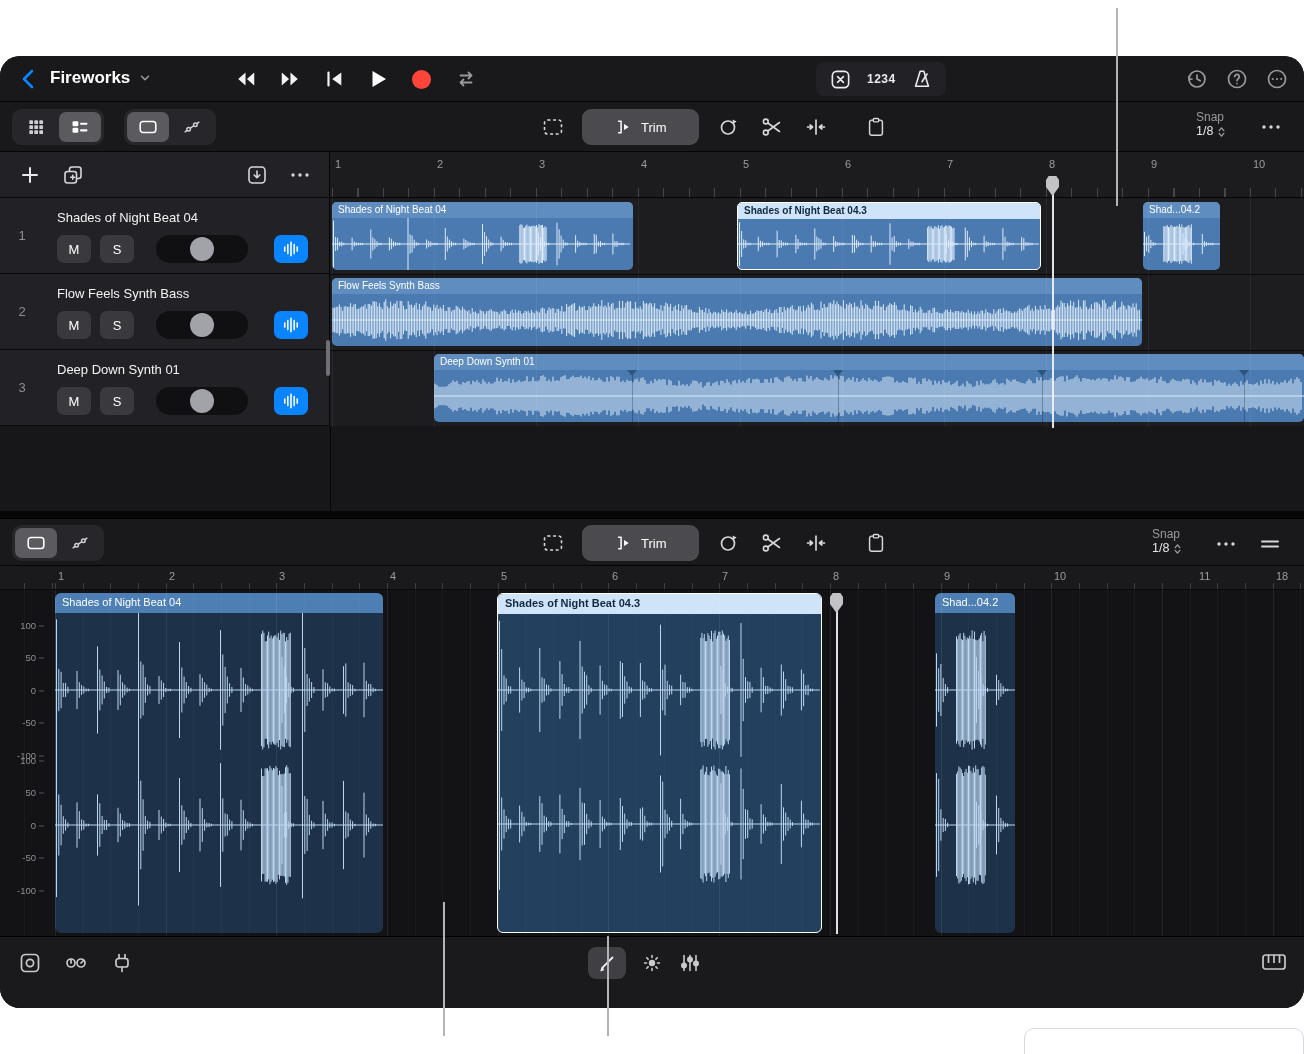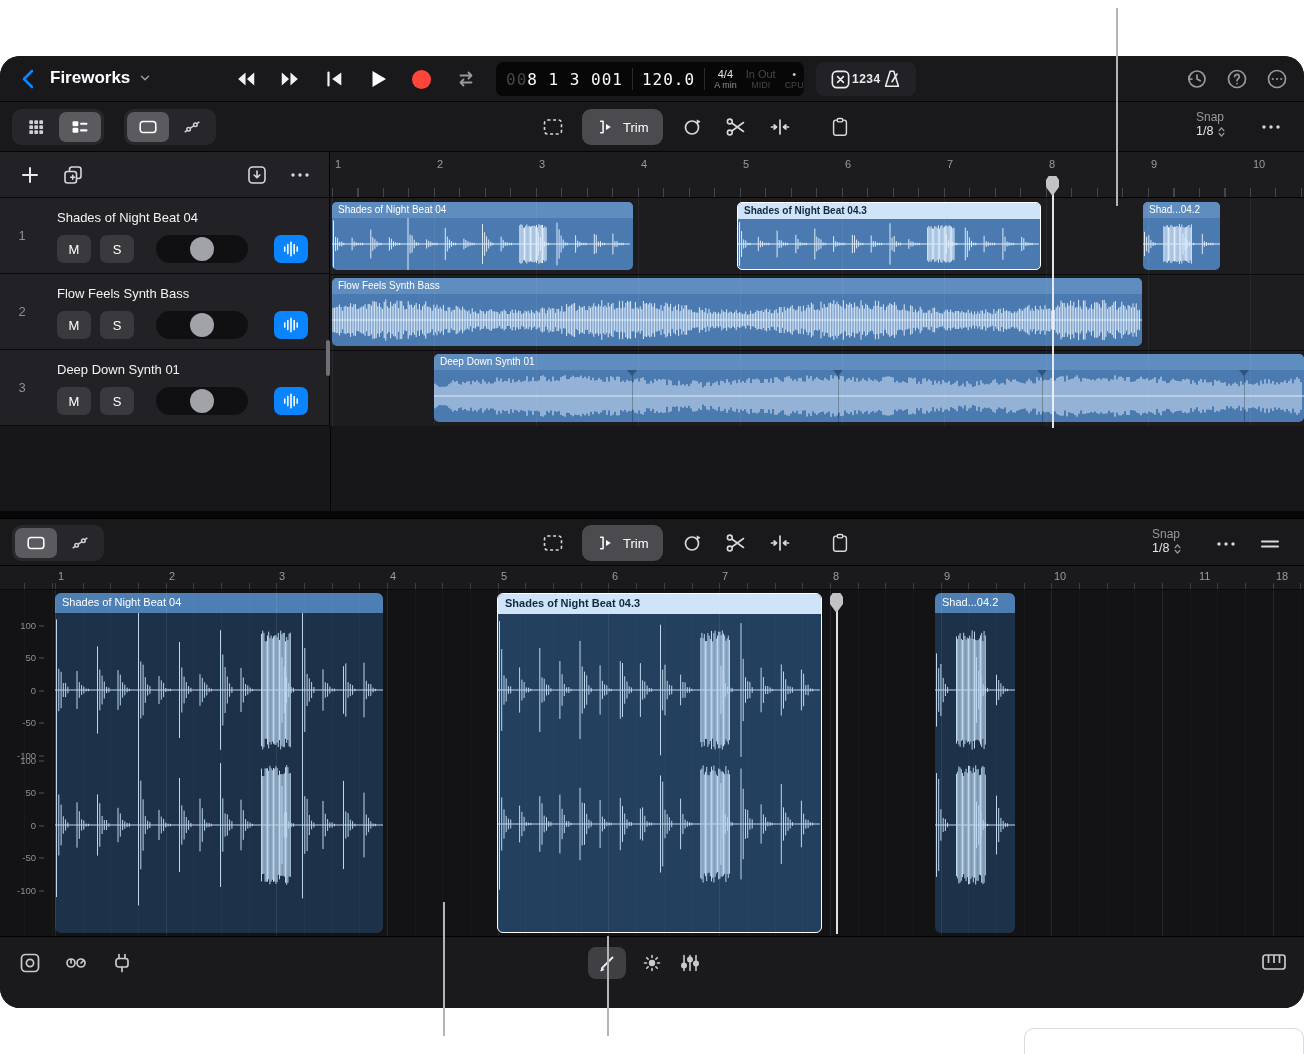--- a/index.html
+++ b/index.html
@@ -22,36 +22,36 @@
   .lcd{position:absolute;left:496px;top:6px;width:308px;height:34px;background:#070708;border-radius:7px;
        display:flex;align-items:center;padding:0 10px;gap:9px;cursor:pointer;}
   .lcd-num{font-family:"DejaVu Sans Mono","Liberation Mono",monospace;font-size:16px;color:#fbfbfd;letter-spacing:1px;white-space:nowrap;}
   .lcd-dim{color:#46464b;}
   .lcd-sep{width:1px;height:22px;background:#2b2b2f;flex:none;}
   .lcd-stack{display:flex;flex-direction:column;align-items:center;line-height:1.15;white-space:nowrap;}
   .st-top{font-size:11px;color:#e3e3e6;}
   .st-bot{font-size:9px;color:#8e8e93;}
   .lcd-dimstack .st-top,.lcd-dimstack .st-bot{color:#46464b;}
   .tb-midright{position:absolute;left:816px;top:6px;height:34px;background:#222226;border-radius:8px;
-               display:flex;align-items:center;padding:0 13px;}
+               display:flex;align-items:center;padding:0 13px;gap:15px;}
   .countin{font-size:12px;font-weight:bold;color:#ececef;letter-spacing:.5px;}
   .tb-right{position:absolute;right:14px;top:10px;display:flex;gap:14px;}
   .tb-right .ibtn{width:26px;height:26px;}
 
   
   .row2{position:absolute;left:0;top:46px;width:100%;height:50px;background:#19191b;border-bottom:1px solid #050506;}
   .edbar{position:absolute;left:0;top:462px;width:100%;height:48px;background:#19191b;border-top:1px solid #000;border-bottom:1px solid #050506;}
   .seggroup{position:absolute;top:7px;height:36px;background:#27272b;border-radius:9px;display:flex;padding:3px;gap:2px;}
   .edbar .seggroup{top:6px;}
   .seg{width:42px;height:30px;border-radius:7px;display:flex;align-items:center;justify-content:center;cursor:pointer;}
   .seg.sel{background:#5a5a5f;}
   .tools{position:absolute;left:538px;top:7px;height:36px;display:flex;align-items:center;gap:14px;}
   .edbar .tools{top:6px;}
   .toolbtn{width:30px;height:30px;display:flex;align-items:center;justify-content:center;cursor:pointer;}
-  .trimpill{height:36px;background:#4a4a4f;border-radius:9px;display:flex;align-items:center;gap:7px;padding:0 14px;cursor:pointer;}
+  .trimpill{height:36px;background:#4a4a4f;border-radius:9px;display:flex;align-items:center;gap:7px;padding:0 32px;cursor:pointer;}
   .trimpill .lbl{font-size:13px;color:#fff;}
   .pastegap{margin-left:16px;}
   .snap{position:absolute;top:8px;line-height:1.2;cursor:pointer;}
   .snap .sl{font-size:12px;color:#98989d;}
   .snap .sv{font-size:12.5px;color:#e5e5e8;display:flex;align-items:center;gap:3px;}
   .dotsbtn{position:absolute;width:26px;height:26px;top:12px;}
 
   
   .tpanel{position:absolute;left:0;top:96px;width:330px;height:274px;background:#222226;border-right:1px solid #050506;}
   .thead{position:absolute;left:0;top:0;width:100%;height:46px;border-bottom:1px solid #0a0a0c;}
@@ -168,38 +168,20 @@
       <button class="ibtn">
         <span class="rec-dot" style="background:#ff453a;"></span>
       </button>
       <button class="ibtn">
         <svg width="24" height="24" viewBox="0 0 24 24" fill="none" stroke="#98989d" stroke-width="1.8" stroke-linecap="round" stroke-linejoin="round">
             <path d="M6.5 8.5 H17.5 M17.5 8.5 l-3 -3 M17.5 8.5 l-3 3 M17.5 15.5 H6.5 M6.5 15.5 l3 -3 M6.5 15.5 l3 3"></path>
           </svg>
       </button>
     </div>
 
-    <div class="lcd">
-      <div class="lcd-num"><span class="lcd-dim">00</span><span>8 1 3 001</span></div>
-      <div class="lcd-sep"></div>
-      <div class="lcd-num">120.0</div>
-      <div class="lcd-sep"></div>
-      <div class="lcd-stack">
-        <span class="st-top">4/4</span>
-        <span class="st-bot">A min</span>
-      </div>
-      <div class="lcd-stack lcd-dimstack">
-        <span class="st-top">In  Out</span>
-        <span class="st-bot">MIDI</span>
-      </div>
-      <div class="lcd-stack lcd-dimstack">
-        <span class="st-top" style="color:#c8c8cd;">•</span>
-        <span class="st-bot">CPU</span>
-      </div>
-    </div>
 
     <div class="tb-midright">
       <button class="ibtn">
         <svg width="23" height="23" viewBox="0 0 24 24" fill="none" stroke="#ececef" stroke-width="1.7" stroke-linecap="round">
             <rect x="3.5" y="3.5" width="17" height="17" rx="4.5"></rect>
             <path d="M9 9 L15 15 M15 9 L9 15"></path>
           </svg>
       </button>
       <button class="ibtn">
         <span class="countin">1234</span>

